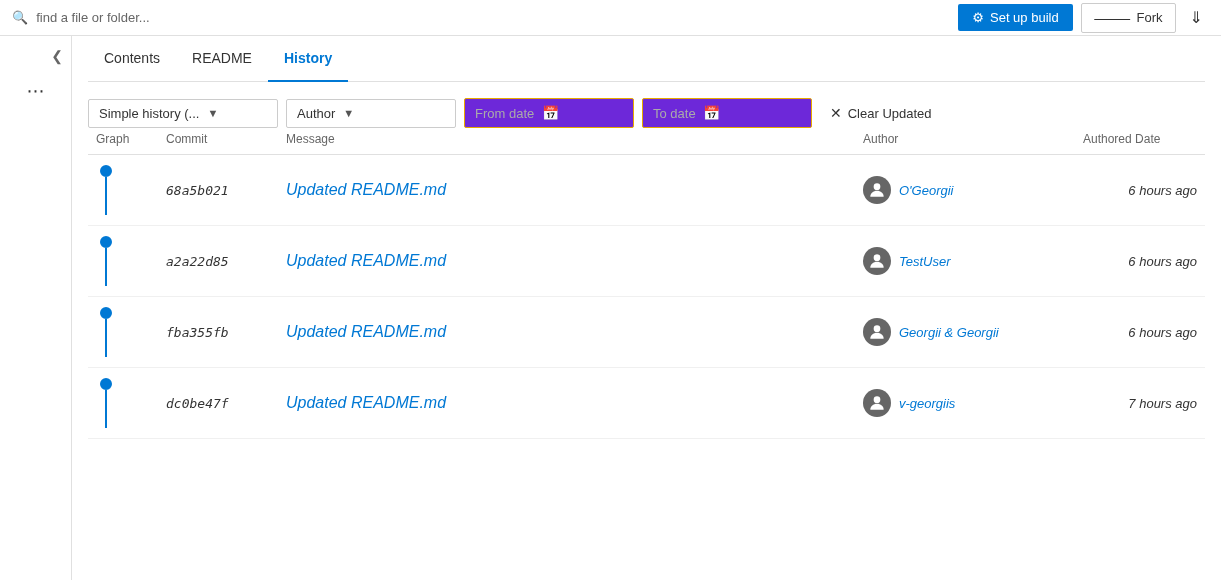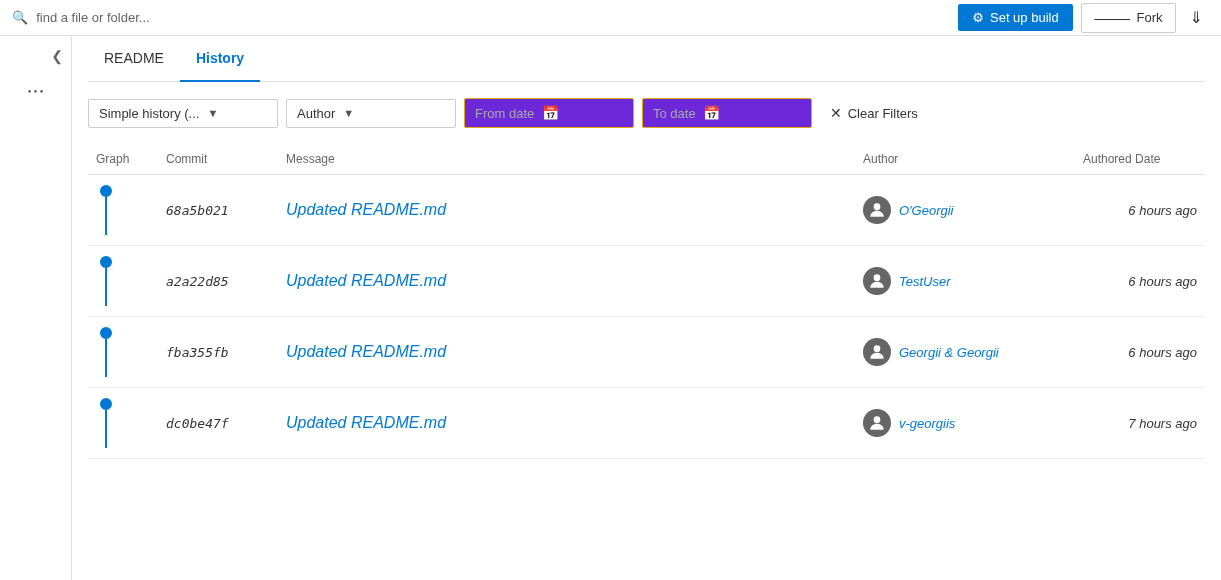--- a/index.html
+++ b/index.html
@@ -120,21 +120,20 @@
       color: #0078d4;
       border-bottom: 2px solid #0078d4;
       font-weight: 600;
     }
 
     
     .filters-row {
       display: flex;
       align-items: center;
       gap: 8px;
-      margin-bottom: 20px;
     }
     .filter-dropdown {
       display: flex;
       align-items: center;
       border: 1px solid #ccc;
       border-radius: 2px;
       padding: 6px 10px;
       cursor: pointer;
       background: #fff;
       font-size: 13px;
@@ -262,20 +261,23 @@
 
   <div class="sidebar">
     <button class="sidebar-collapse-btn">❮</button>
     <button class="sidebar-menu-btn">⋯</button>
   </div>
 
   <div class="content-area">
 
     <div class="tabs">
       <div class="tab">
+        <span>Contents</span>
+      </div>
+      <div class="tab">
         <span>README</span>
       </div>
       <div class="tab active">
         <span>History</span>
       </div>
     </div>
 
     <div class="filters-row">
       <div class="filter-dropdown history-type">
         <span>Simple history (...</span>
@@ -288,21 +290,21 @@
       <div class="filter-input">
         <span>From date</span>
         <span class="calendar-icon">📅</span>
       </div>
       <div class="filter-input">
         <span>To date</span>
         <span class="calendar-icon">📅</span>
       </div>
       <button class="clear-filters-btn">
         <span class="x-icon">✕</span>
-        <span>Clear Filters</span>
+        <span>Clear Updated</span>
       </button>
     </div>
 
     <table class="commit-table">
       <thead>
         <tr>
           <th class="th-graph">
             <span>Graph</span>
           </th>
           <th class="th-commit">

